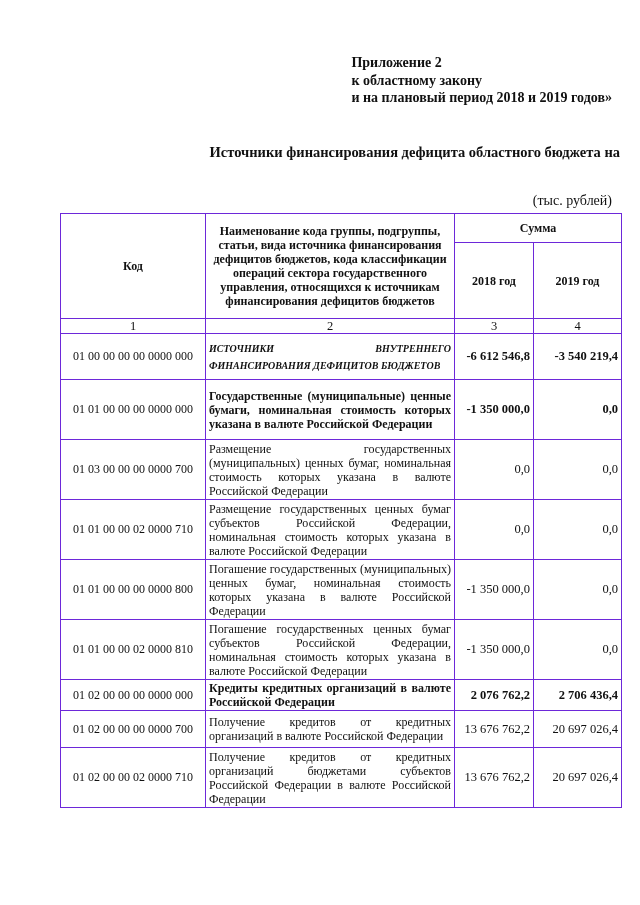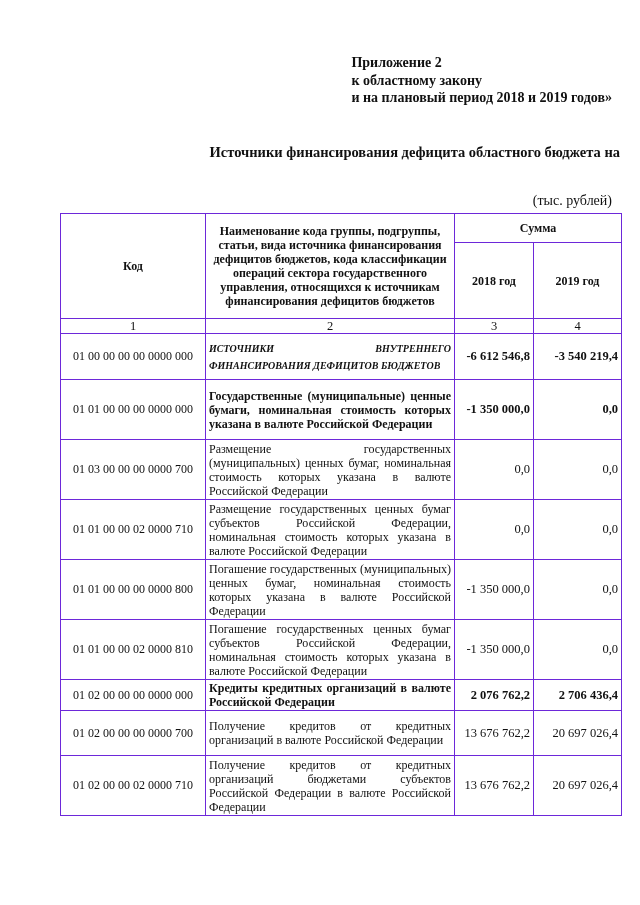--- a/index.html
+++ b/index.html
@@ -95,21 +95,21 @@
     <td class="name">Погашение государственных ценных бумаг субъектов Российской Федерации, номинальная стоимость которых указана в валюте Российской Федерации</td>
     <td class="val">-1 350 000,0</td>
     <td class="val">0,0</td>
   </tr>
   <tr class="bold" style="height:31px">
     <td class="code">01 02 00 00 00 0000 000</td>
     <td class="name">Кредиты кредитных организаций в валюте Российской Федерации</td>
     <td class="val">2 076 762,2</td>
     <td class="val">2 706 436,4</td>
   </tr>
-  <tr style="height:45px">
+  <tr style="height:37px">
     <td class="code">01 02 00 00 00 0000 700</td>
     <td class="name">Получение кредитов от кредитных организаций в валюте Российской Федерации</td>
     <td class="val">13 676 762,2</td>
     <td class="val">20 697 026,4</td>
   </tr>
   <tr style="height:60px">
     <td class="code">01 02 00 00 02 0000 710</td>
     <td class="name">Получение кредитов от кредитных организаций бюджетами субъектов Российской Федерации в валюте Российской Федерации</td>
     <td class="val">13 676 762,2</td>
     <td class="val">20 697 026,4</td>

